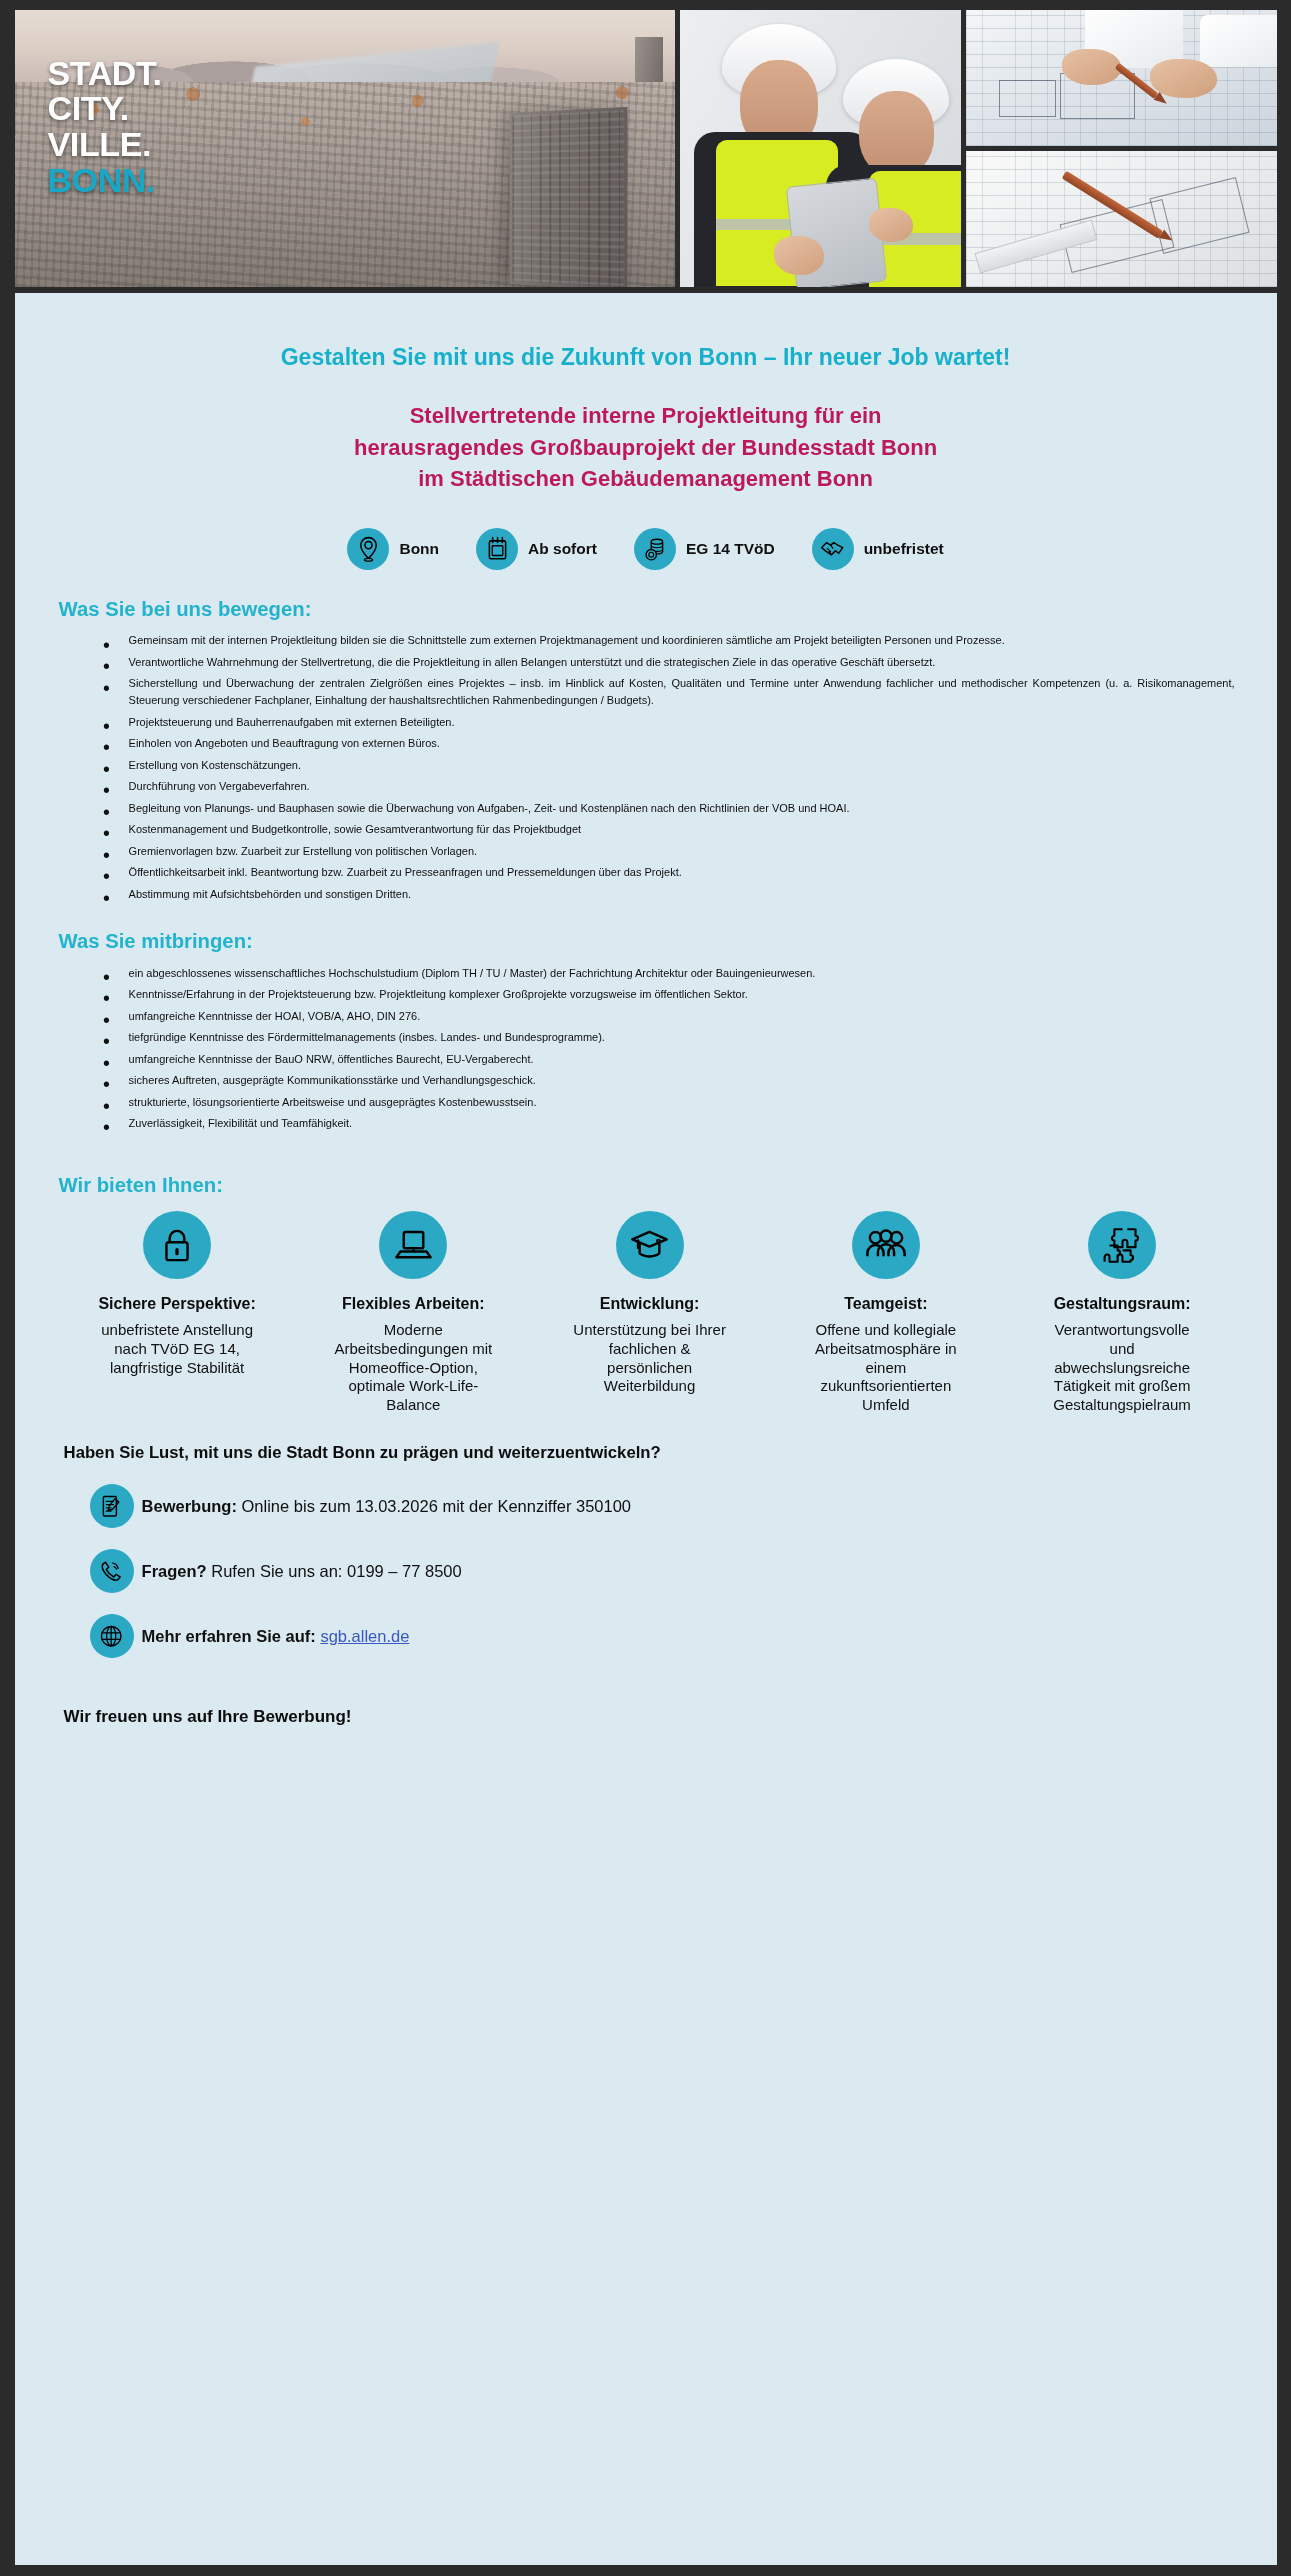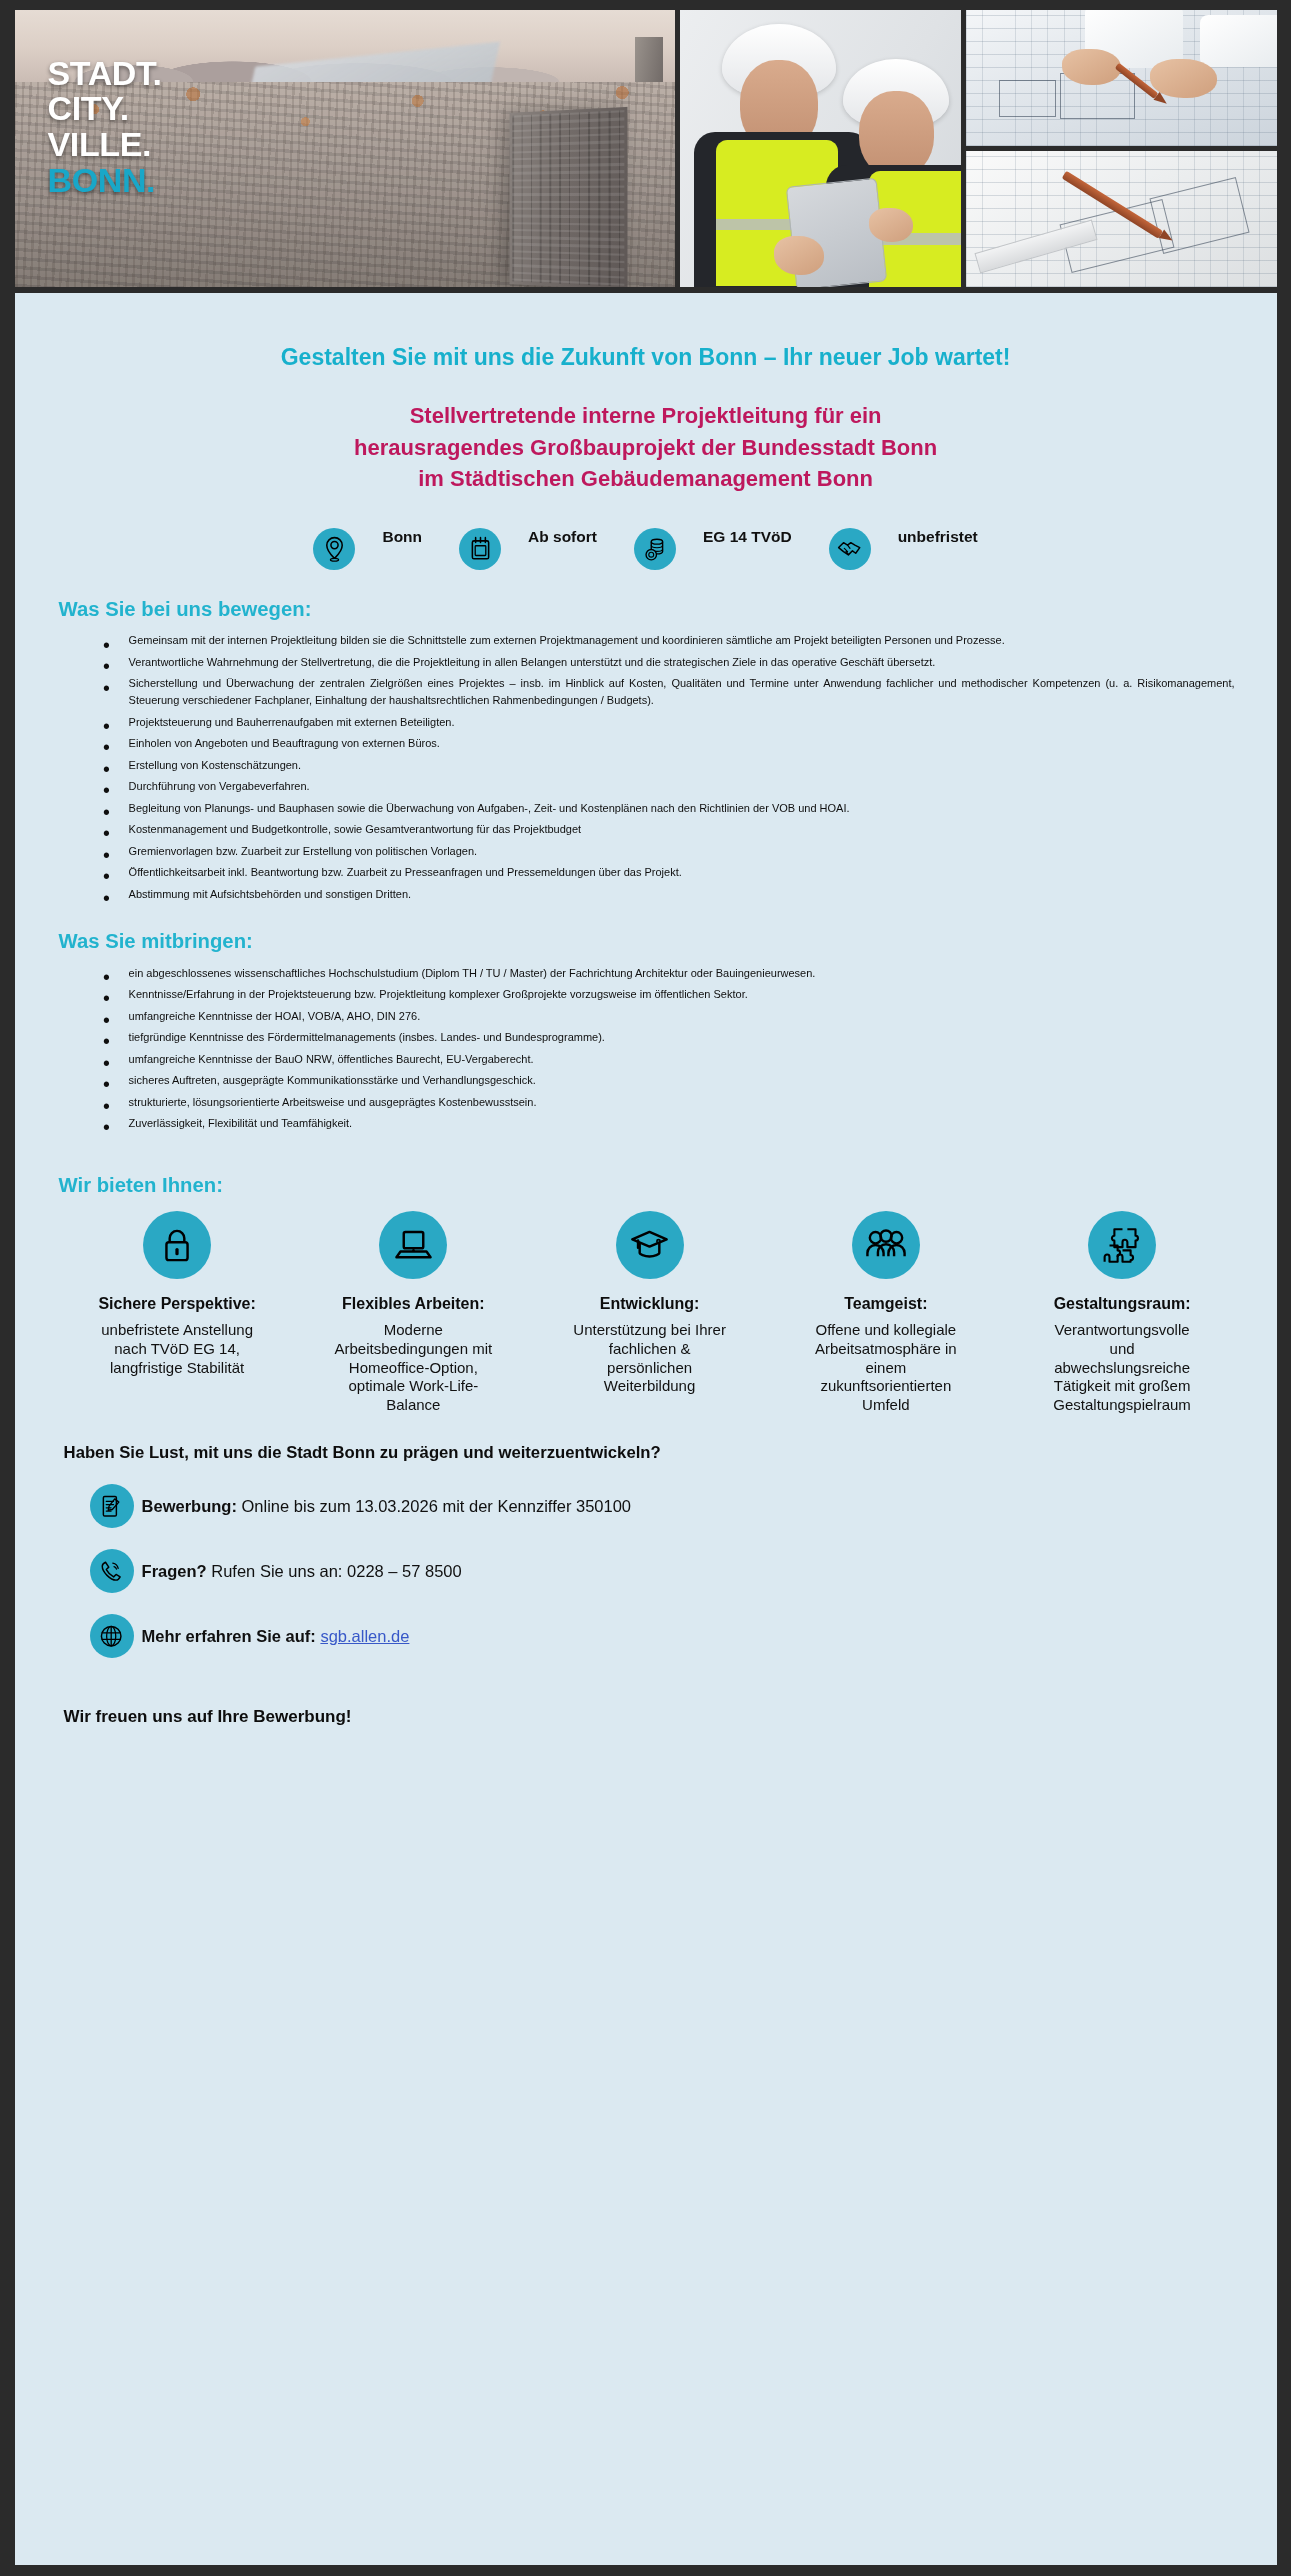--- a/index.html
+++ b/index.html
@@ -159,21 +159,21 @@
   }
 
   
   .facts {
     display: flex;
     justify-content: center;
     align-items: center;
     gap: 37px;
     margin-top: 33px;
   }
-  .fact { display: flex; gap: 27px; }
+  .fact { display: flex; align-items: center; gap: 10px; }
   .fact-ico {
     width: 42px; height: 42px; border-radius: 50%;
     background: #2aa8c4;
     display: flex; align-items: center; justify-content: center;
     flex: 0 0 auto;
   }
   .fact-ico svg { display:block; }
   .fact-label { font-size: 15.5px; font-weight: 700; color: #101010; white-space: nowrap; }
 
   
@@ -470,21 +470,21 @@
     </div>
 
     <div class="contact-row">
       <span class="contact-ico">
         <svg width="24.4" height="24.4" viewBox="0 0 30 30">
           <path d="M8 4c-2 1-4 3-4 5 0 7 10 17 17 17 2 0 4-2 5-4l-5-3-3 3c-3-1.6-7.4-6-9-9l3-3z" fill="none" stroke="#000" stroke-width="1.8" stroke-linejoin="round"></path>
           <path d="M17 5c3 .6 6 3.5 6.6 6.5M18.5 9.5c1.5.5 2.6 1.6 3 3" fill="none" stroke="#000" stroke-width="1.6" stroke-linecap="round"></path>
         </svg>
       </span>
       <span class="contact-txt">
-        <b>Fragen?</b><span> Rufen Sie uns an: 0228 – 57 8500</span>
+        <b>Fragen?</b><span> Rufen Sie uns an: 0199 – 77 8500</span>
       </span>
     </div>
 
     <div class="contact-row">
       <span class="contact-ico">
         <svg width="24.4" height="24.4" viewBox="0 0 30 30">
           <circle cx="15" cy="15" r="12" fill="none" stroke="#000" stroke-width="1.8"></circle>
           <ellipse cx="15" cy="15" rx="5.6" ry="12" fill="none" stroke="#000" stroke-width="1.6"></ellipse>
           <path d="M3.4 11h23.2M3.4 19h23.2M15 3v24" fill="none" stroke="#000" stroke-width="1.6"></path>
         </svg>

